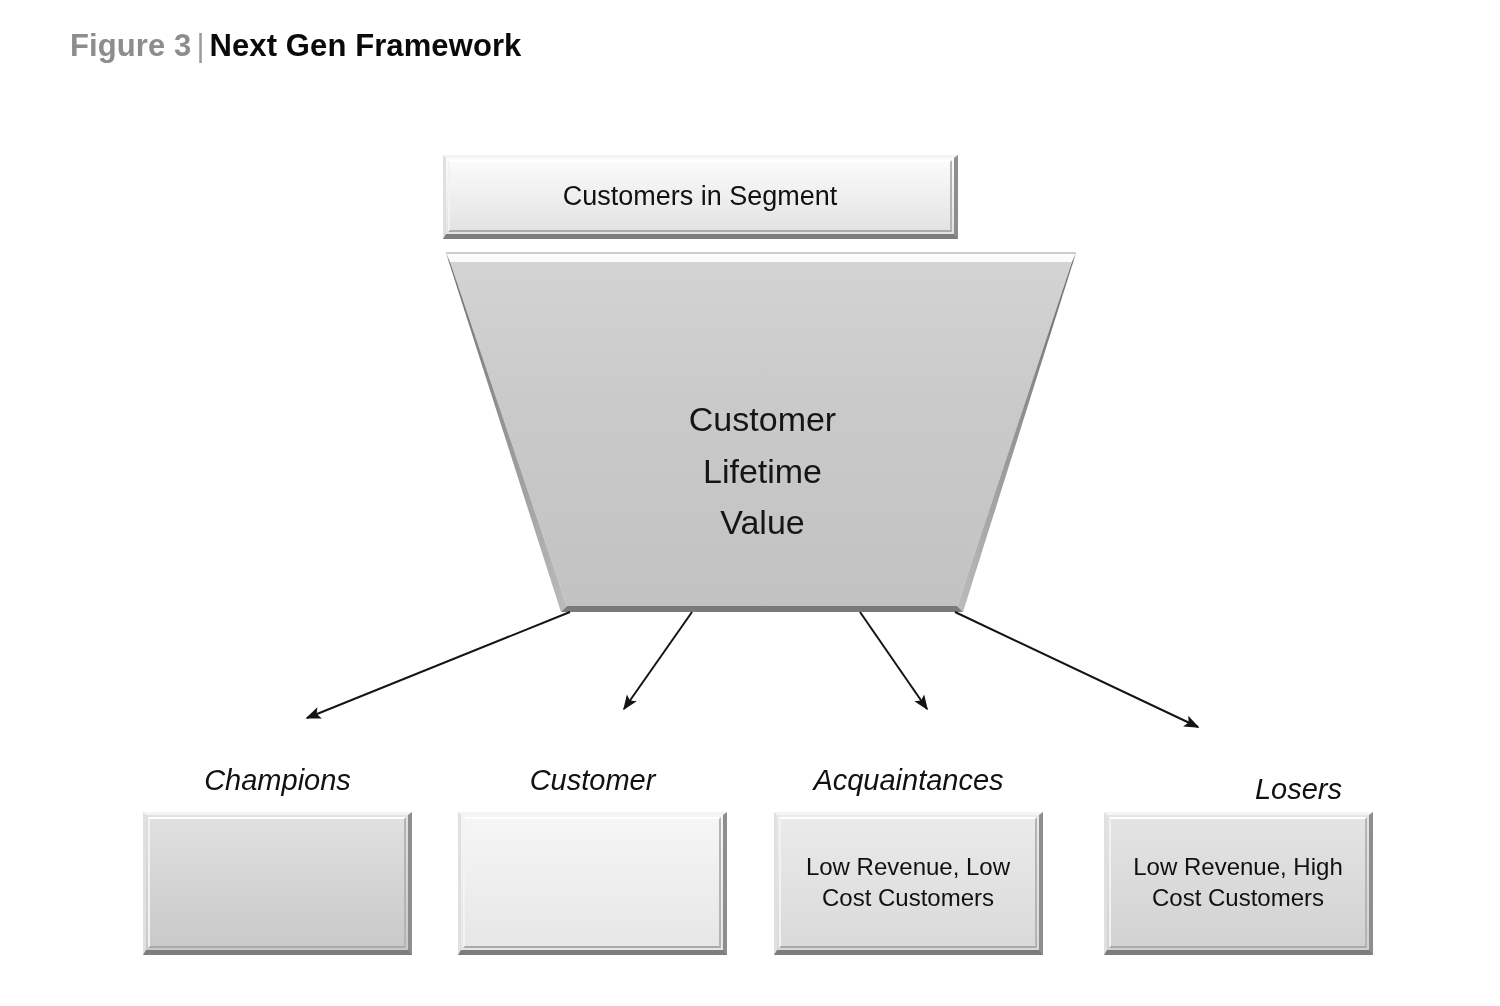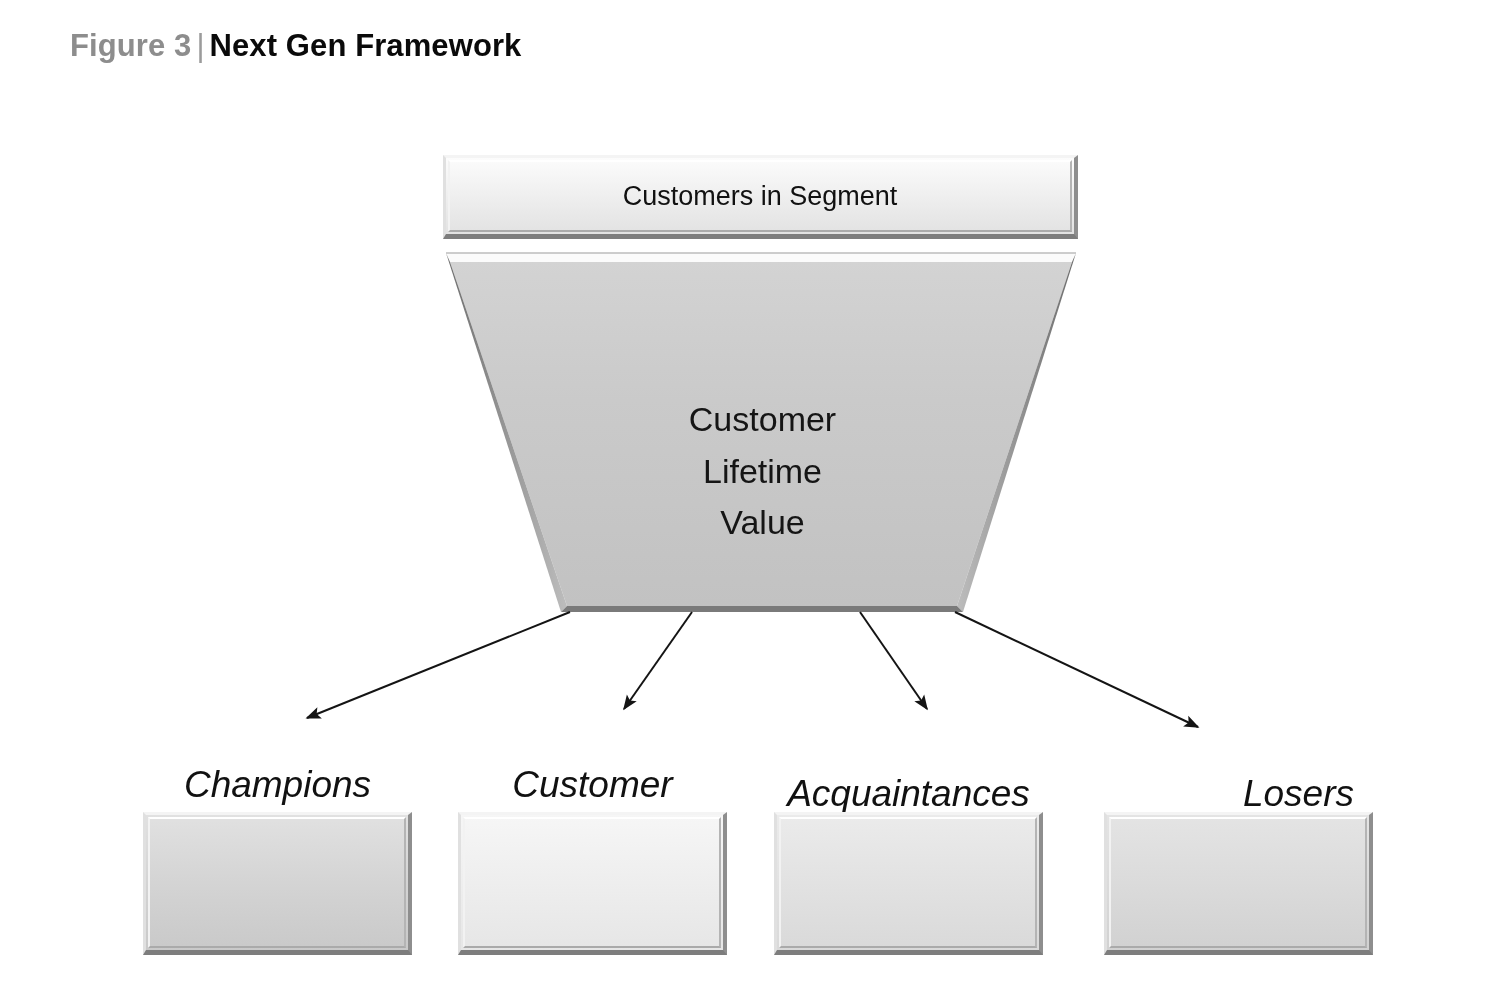--- a/index.html
+++ b/index.html
@@ -65,21 +65,21 @@
   .bevel-box .box-text {
     position: relative;
     z-index: 2;
     line-height: 1.28;
     padding: 0 10px;
   }
 
   #top-box {
     left: 443px;
     top: 155px;
-    width: 635px;
+    width: 515px;
     height: 84px;
     background: linear-gradient(180deg, #fcfcfc 0%, #f0f0f0 45%, #e2e2e2 100%);
   }
   #top-box .box-text { font-size: 27px; }
 
   
   .segment-box { height: 143px; }
   .segment-box .box-text { font-size: 24px; }
 
   #segment-box-0 { left: 143px;  top: 812px; width: 269px;
@@ -87,29 +87,29 @@
   #segment-box-1 { left: 458px;  top: 812px; width: 269px;
       background: linear-gradient(180deg, #f6f6f6 0%, #eeeeee 50%, #e6e6e6 100%); }
   #segment-box-2 { left: 774px;  top: 812px; width: 269px;
       background: linear-gradient(180deg, #ebebeb 0%, #e2e2e2 50%, #d9d9d9 100%); }
   #segment-box-3 { left: 1104px; top: 812px; width: 269px;
       background: linear-gradient(180deg, #e4e4e4 0%, #dbdbdb 50%, #d1d1d1 100%); }
 
   
   .segment-caption {
     position: absolute;
-    font-size: 37px;
+    font-size: 29px;
     font-style: italic;
     color: #111111;
     text-align: center;
     white-space: nowrap;
   }
   #segment-caption-0 { left: 143px;  top: 764px; width: 269px; }
   #segment-caption-1 { left: 458px;  top: 764px; width: 269px; }
-  #segment-caption-2 { left: 774px;  top: 764px; width: 269px; margin-top: 9px; }
+  #segment-caption-2 { left: 774px;  top: 764px; width: 269px; }
   #segment-caption-3 { left: 1164px; top: 773px; width: 269px; }
 
   
   #funnel-label {
     position: absolute;
     left: 565px;
     top: 362px;
     width: 395px;
     text-align: center;
     font-size: 34px;
@@ -184,16 +184,18 @@
 <div class="segment-caption" id="segment-caption-3">Losers</div>
 
 <div class="bevel-box segment-box" id="segment-box-0">
   <span class="inner-frame"></span>
 </div>
 <div class="bevel-box segment-box" id="segment-box-1">
   <span class="inner-frame"></span>
 </div>
 <div class="bevel-box segment-box" id="segment-box-2">
   <span class="inner-frame"></span>
+  <span class="box-text">Low Revenue, Low Cost Customers</span>
 </div>
 <div class="bevel-box segment-box" id="segment-box-3">
   <span class="inner-frame"></span>
+  <span class="box-text">Low Revenue, High Cost Customers</span>
 </div>
 
 </body></html>

